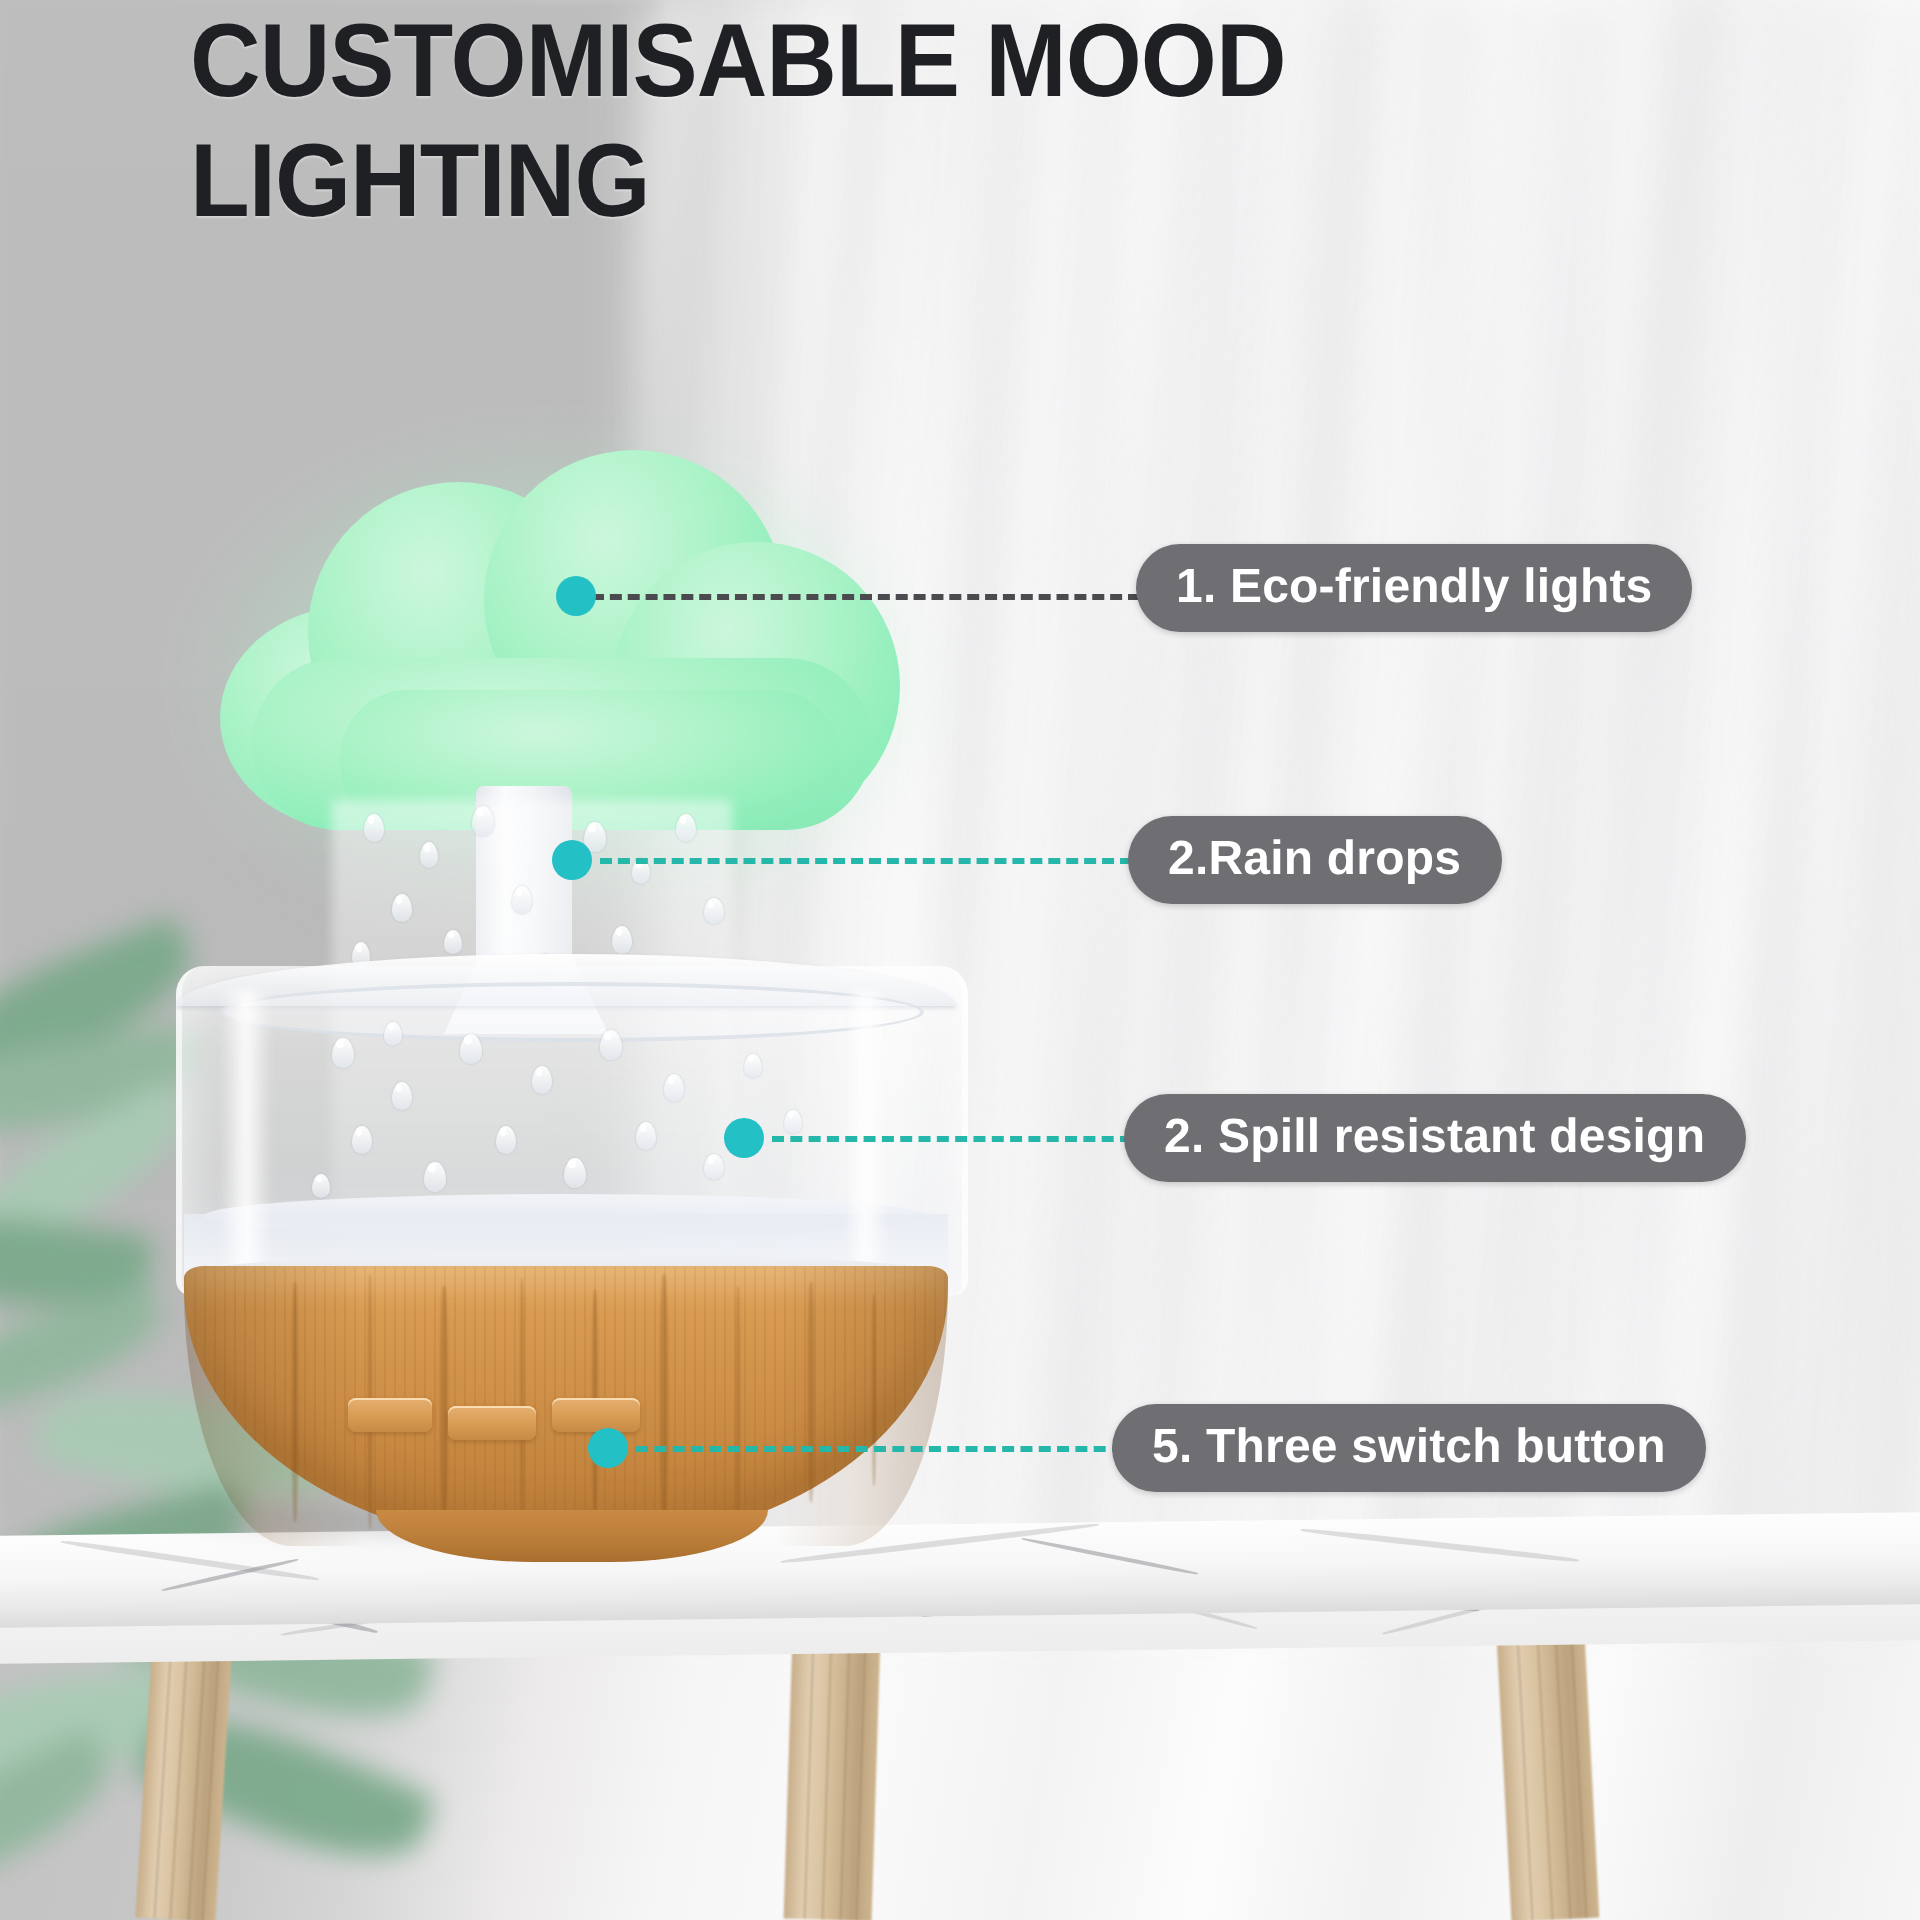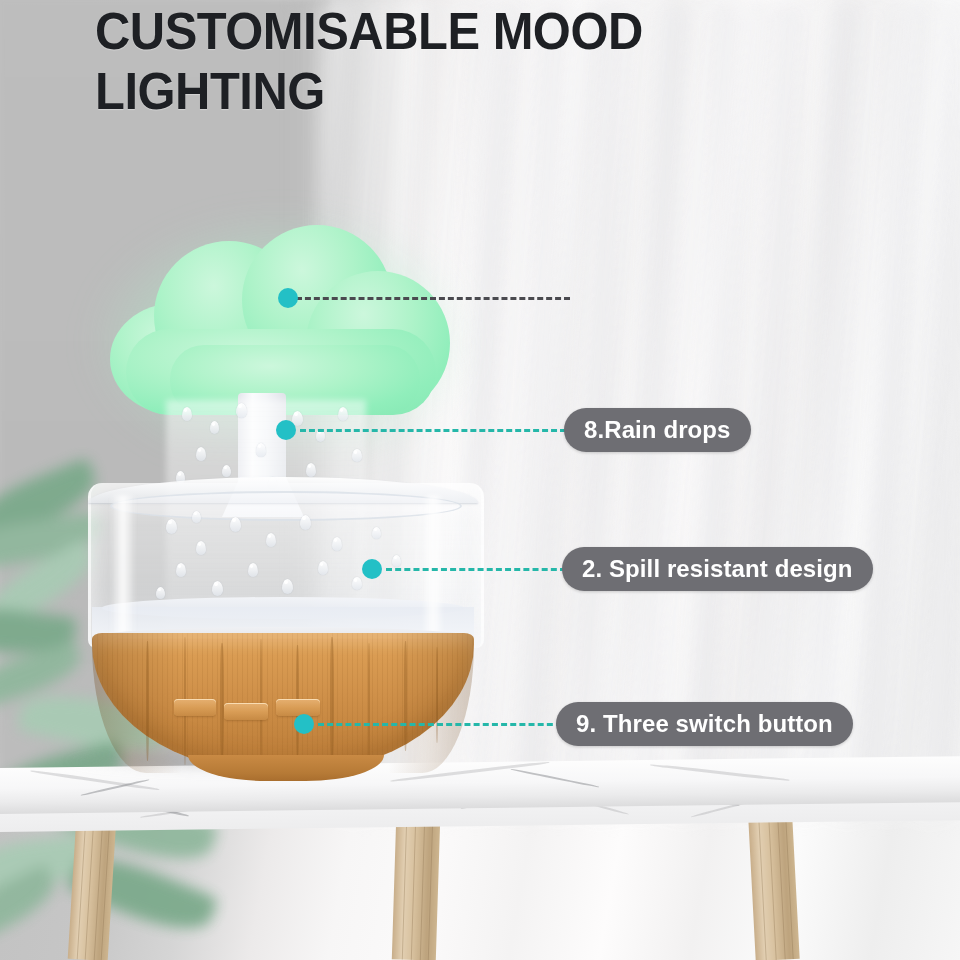--- a/index.html
+++ b/index.html
@@ -385,34 +385,37 @@
     <div class="wood-side-r"></div>
     <div class="wood-foot"></div>
 
     <div class="switch" style="left:104px;top:484px;width:42px;"></div>
     <div class="switch" style="left:154px;top:488px;width:44px;"></div>
     <div class="switch" style="left:206px;top:484px;width:44px;"></div>
   </div>
 
   <div class="dash" style="left:296px;top:297px;width:274px;"></div>
   <div class="dot" style="left:278px;top:288px;"></div>
+  <div class="pill" style="left:568px;top:272px;">
+    <span>1. Eco-friendly lights</span>
+  </div>
 
   <div class="dash teal" style="left:300px;top:429px;width:266px;"></div>
   <div class="dot" style="left:276px;top:420px;"></div>
   <div class="pill" style="left:564px;top:408px;">
-    <span>8.Rain drops</span>
+    <span>2.Rain drops</span>
   </div>
 
   <div class="dash teal" style="left:386px;top:568px;width:180px;"></div>
   <div class="dot" style="left:362px;top:559px;"></div>
   <div class="pill" style="left:562px;top:547px;">
     <span>2. Spill resistant design</span>
   </div>
 
   <div class="dash teal" style="left:318px;top:723px;width:244px;"></div>
   <div class="dot" style="left:294px;top:714px;"></div>
   <div class="pill" style="left:556px;top:702px;">
-    <span>9. Three switch button</span>
+    <span>5. Three switch button</span>
   </div>
 
   <div class="title">CUSTOMISABLE MOOD LIGHTING</div>
 
 </div>
 
 </body></html>

